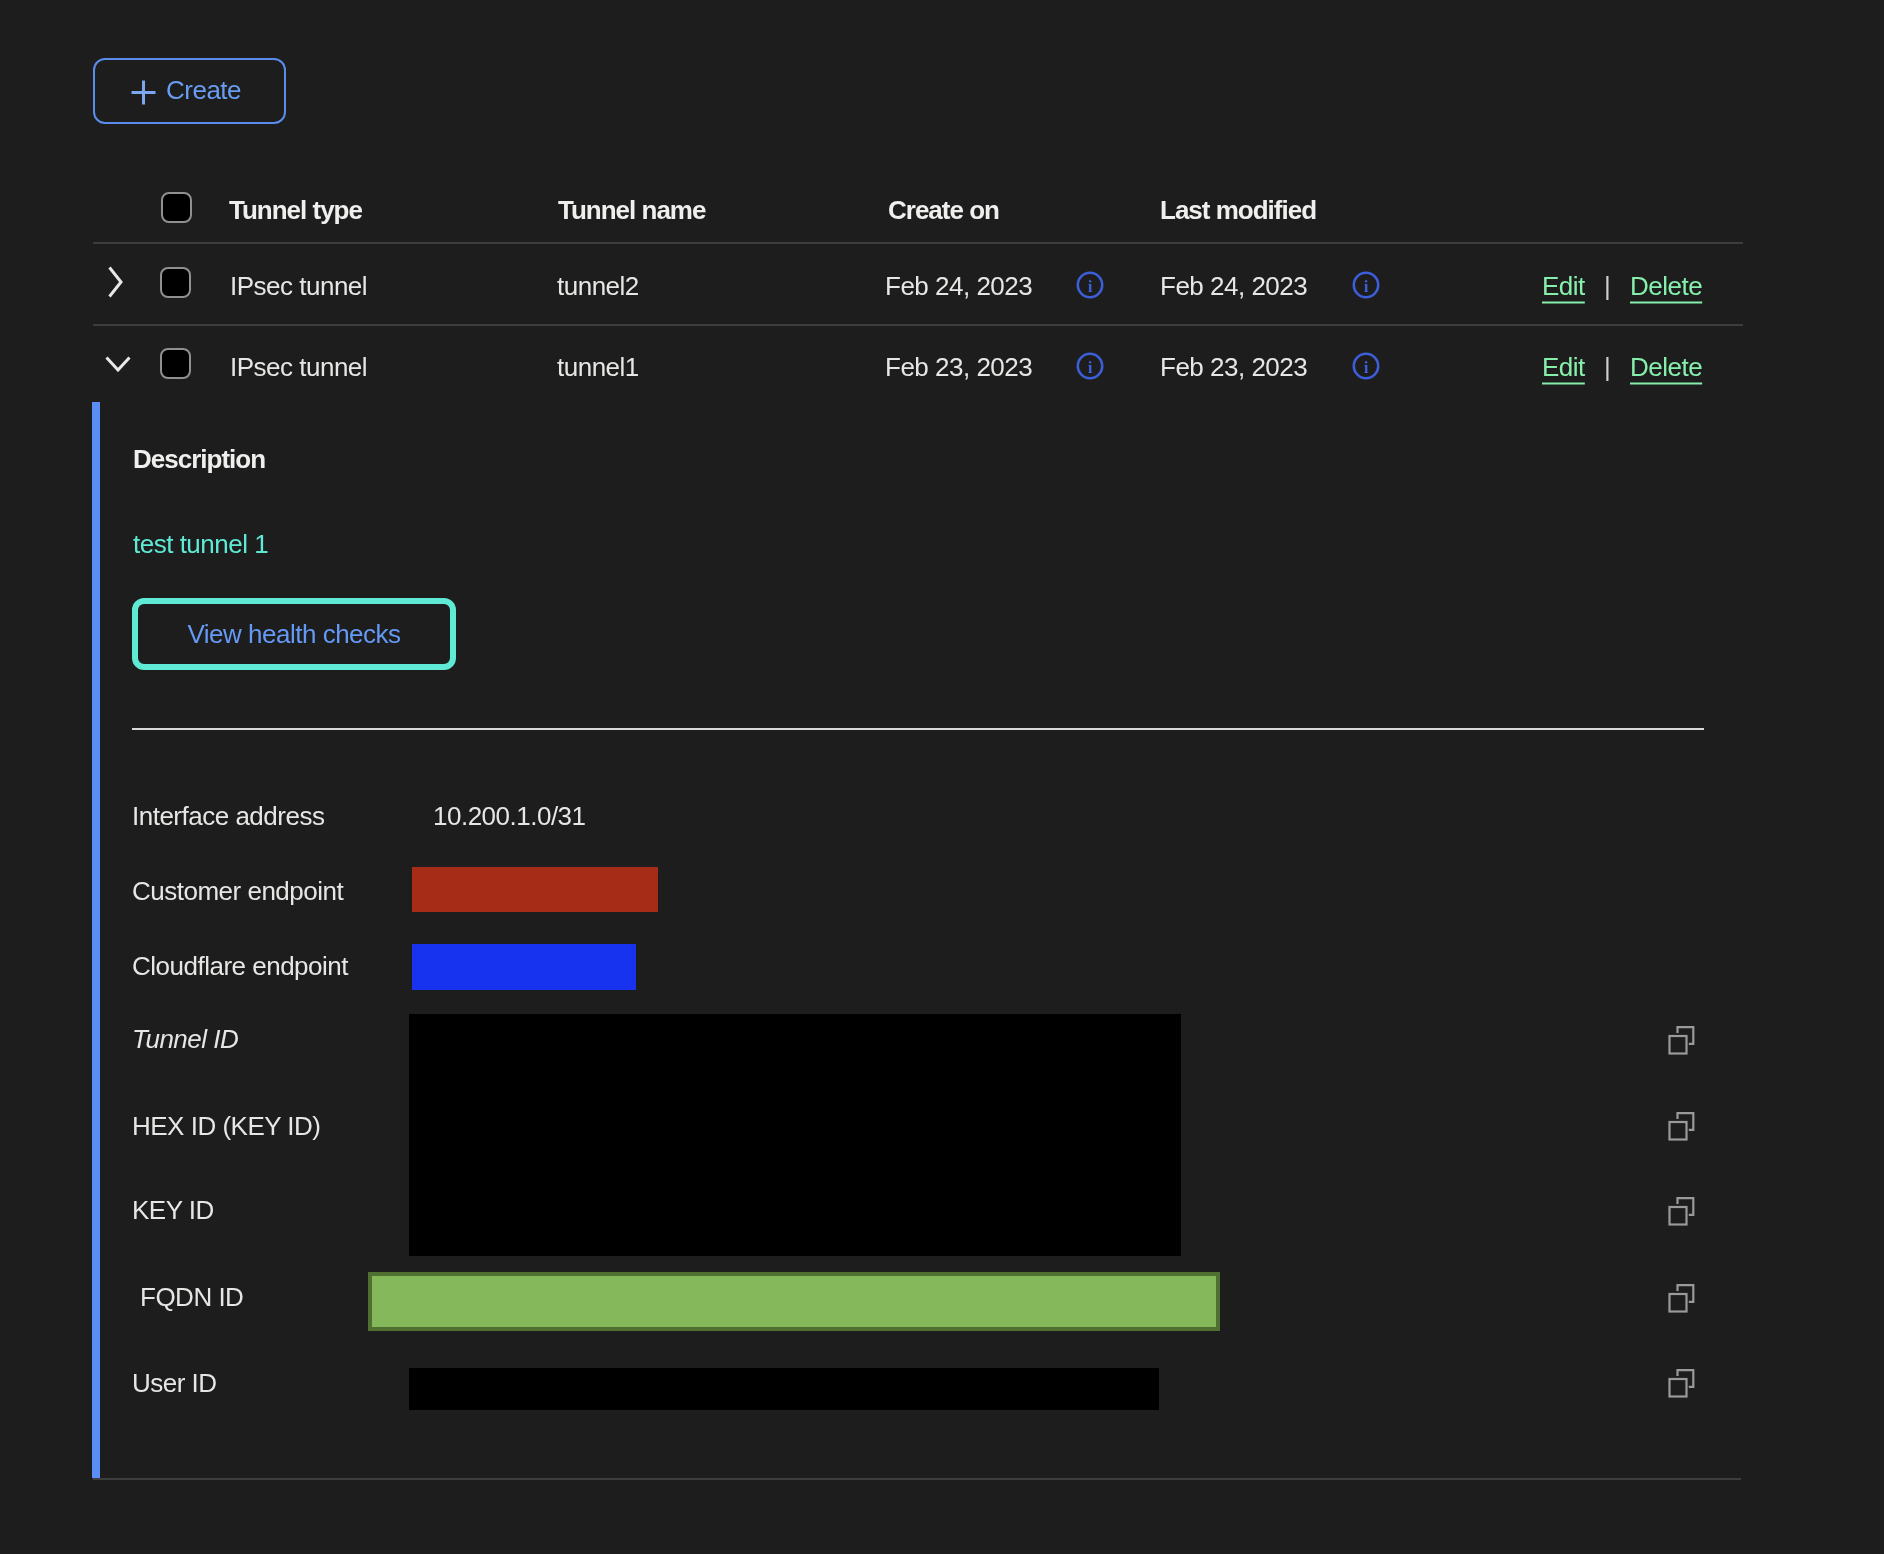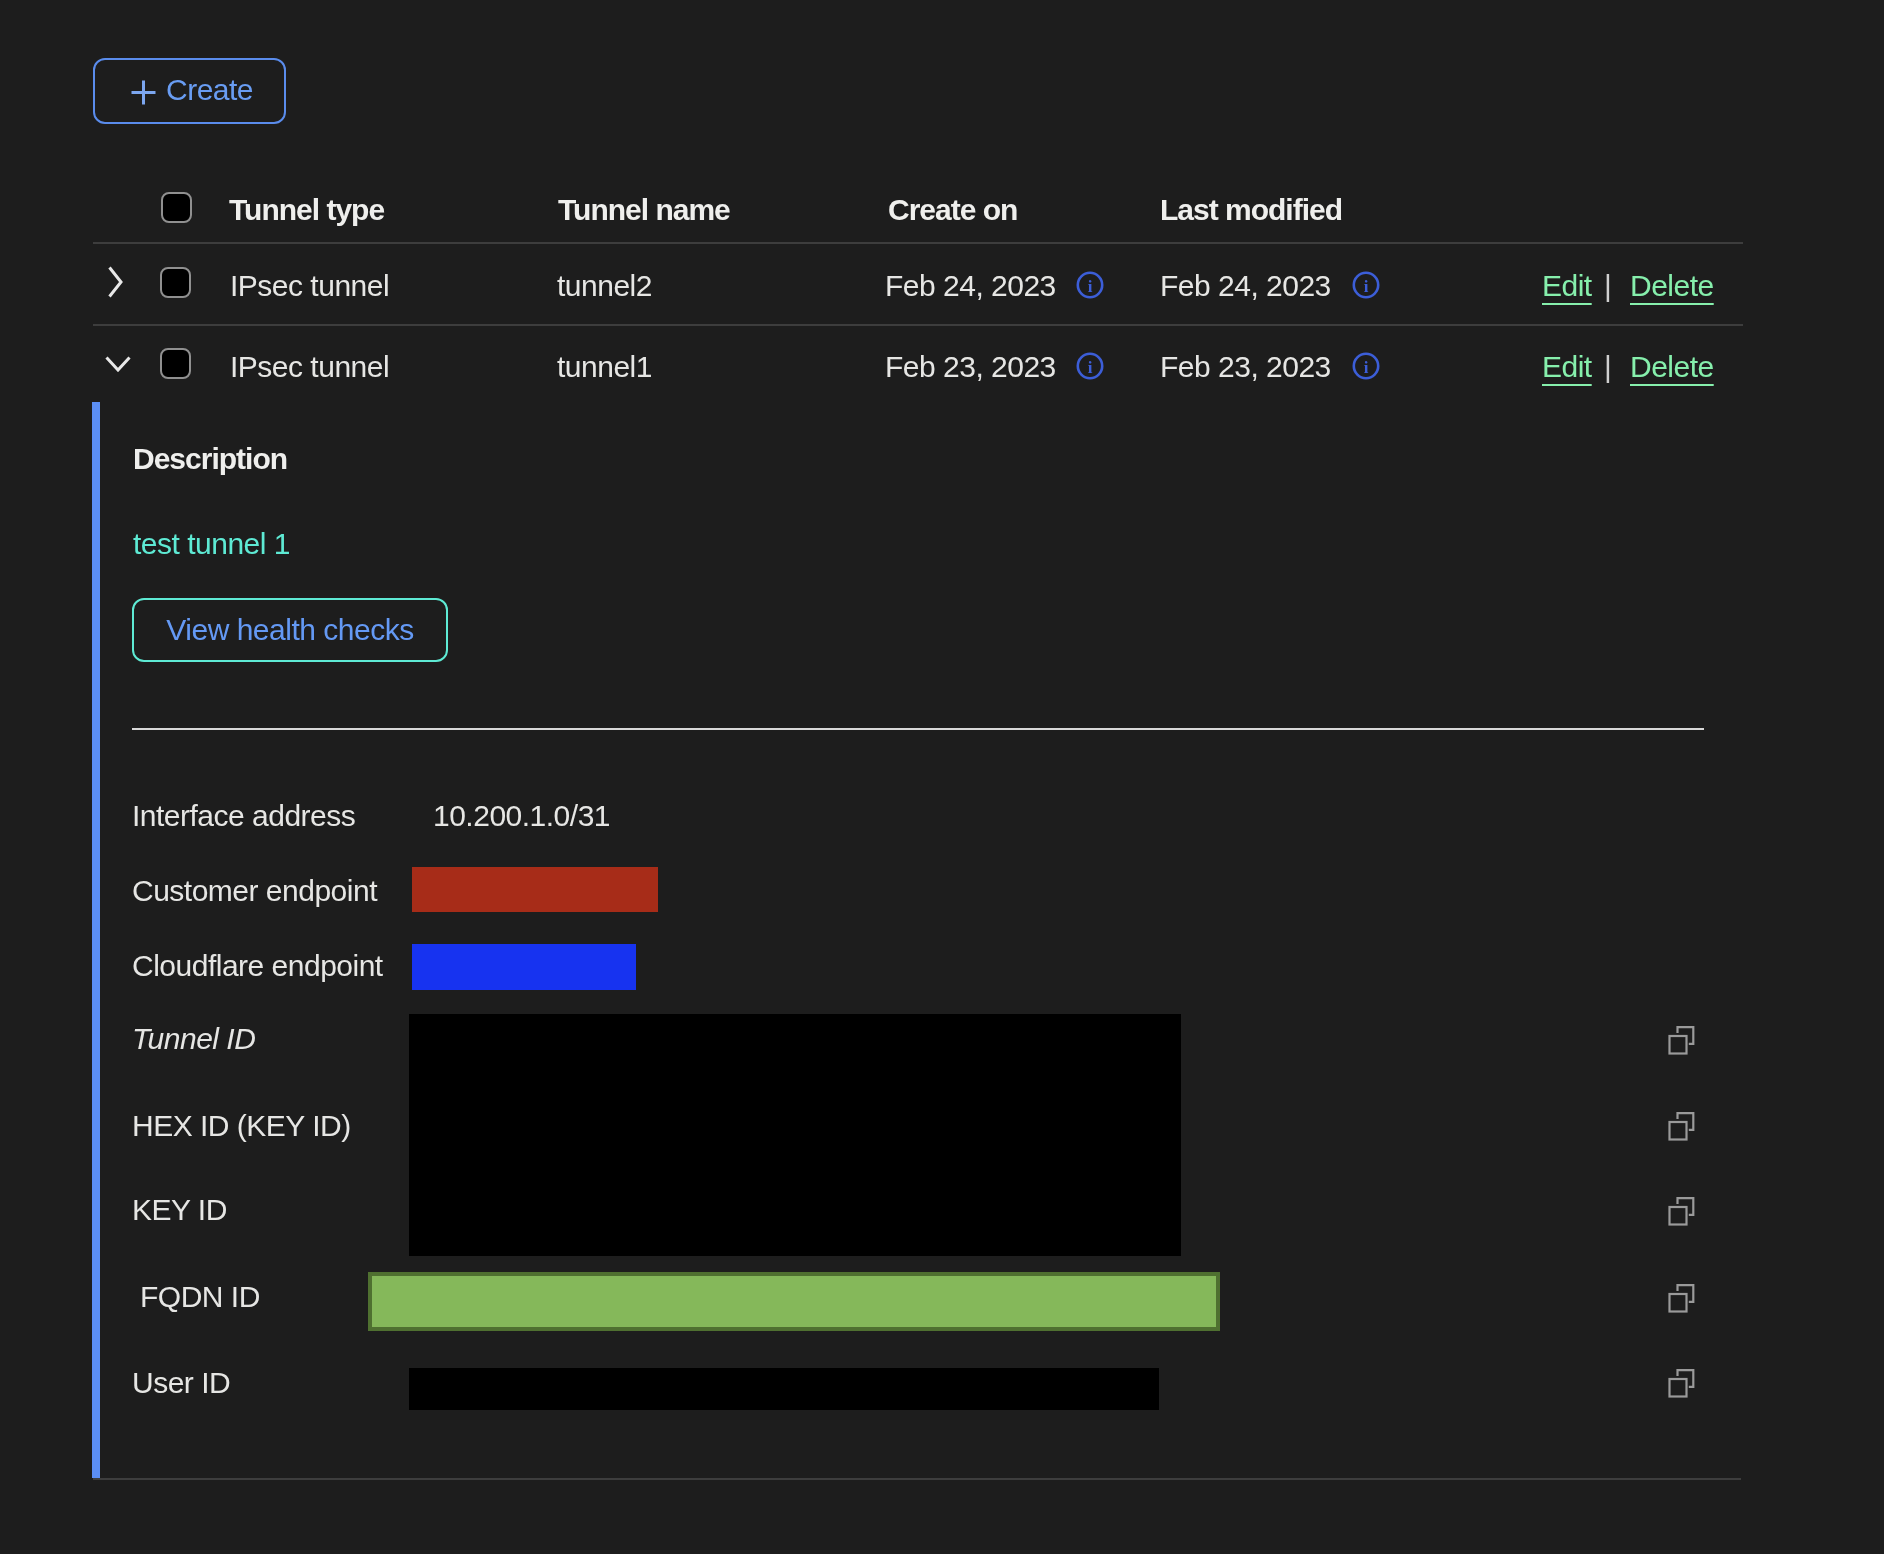--- a/index.html
+++ b/index.html
@@ -1,19 +1,19 @@
 <!DOCTYPE html>
 <html><head>
 <meta charset="utf-8">
 <style>
   html,body{margin:0;padding:0;}
   body{width:1884px;height:1554px;background:#1d1d1d;position:relative;overflow:hidden;
        font-family:"Liberation Sans",sans-serif;color:#e7e7e5;}
   .abs{position:absolute;}
-  .txt{position:absolute;transform:translateY(-50%);font-size:30px;white-space:nowrap;color:#e6e6e4;letter-spacing:-0.5px;}
+  .txt{position:absolute;transform:translateY(-50%);font-size:26px;white-space:nowrap;color:#e6e6e4;letter-spacing:-0.5px;}
   .b{font-weight:700;color:#efefed;letter-spacing:-1px;}
   .link{color:#86efac;text-decoration:underline;text-underline-offset:7px;text-decoration-thickness:2px;}
   .cb{position:absolute;width:27px;height:27px;background:#000;border:2px solid #909090;border-radius:8px;}
   .hl{position:absolute;height:2px;background:#3d3d3d;}
 </style>
 </head>
 <body>
 
 <div class="abs" style="left:93px;top:58px;width:189px;height:62px;border:2px solid #5a8cec;border-radius:12px;">
   <svg class="abs" style="left:35px;top:19px;" width="27" height="27" viewBox="0 0 27 27">
@@ -68,21 +68,21 @@
 </svg>
 <div class="txt link" style="left:1542px;top:367px;">Edit</div>
 <div class="txt" style="left:1604px;top:367px;color:#cfcfcf;">|</div>
 <div class="txt link" style="left:1630px;top:367px;">Delete</div>
 
 <div class="abs" style="left:92px;top:402px;width:8px;height:1076px;background:#5b8ef4;"></div>
 
 <div class="txt b" style="left:133px;top:459px;">Description</div>
 <div class="txt" style="left:133px;top:544px;color:#5eead4;">test tunnel 1</div>
 
-<div class="abs" style="left:132px;top:598px;width:312px;height:60px;border:2px solid #5eead4;border-radius:12px;">
+<div class="abs" style="left:132px;top:598px;width:312px;height:60px;border:6px solid #5eead4;border-radius:12px;">
   <div class="txt" style="left:50%;top:30px;transform:translate(-50%,-50%);color:#6499f4;">View health checks</div>
 </div>
 
 <div class="abs" style="left:132px;top:728px;width:1572px;height:2px;background:#d8d8d8;"></div>
 
 <div class="txt" style="left:132px;top:816px;">Interface address</div>
 <div class="txt" style="left:433px;top:816px;">10.200.1.0/31</div>
 
 <div class="txt" style="left:132px;top:891px;">Customer endpoint</div>
 <div class="abs" style="left:412px;top:867px;width:246px;height:45px;background:#a72c18;"></div>

